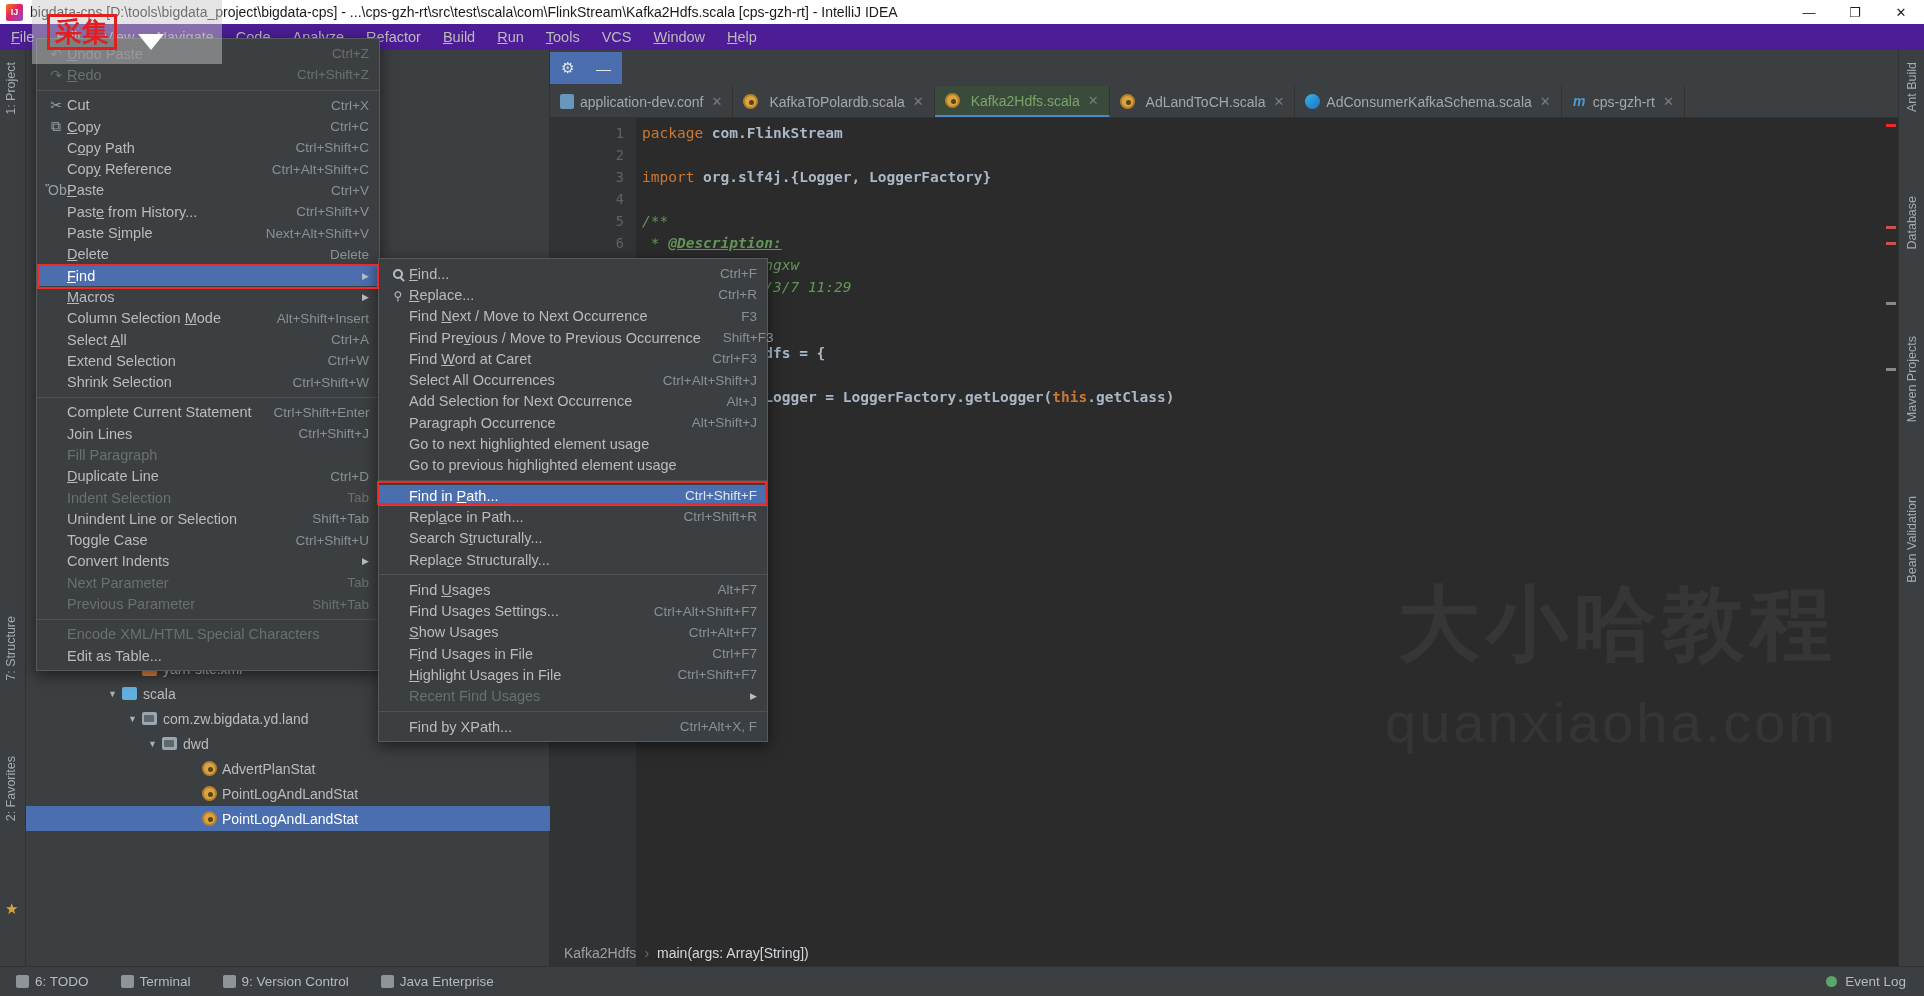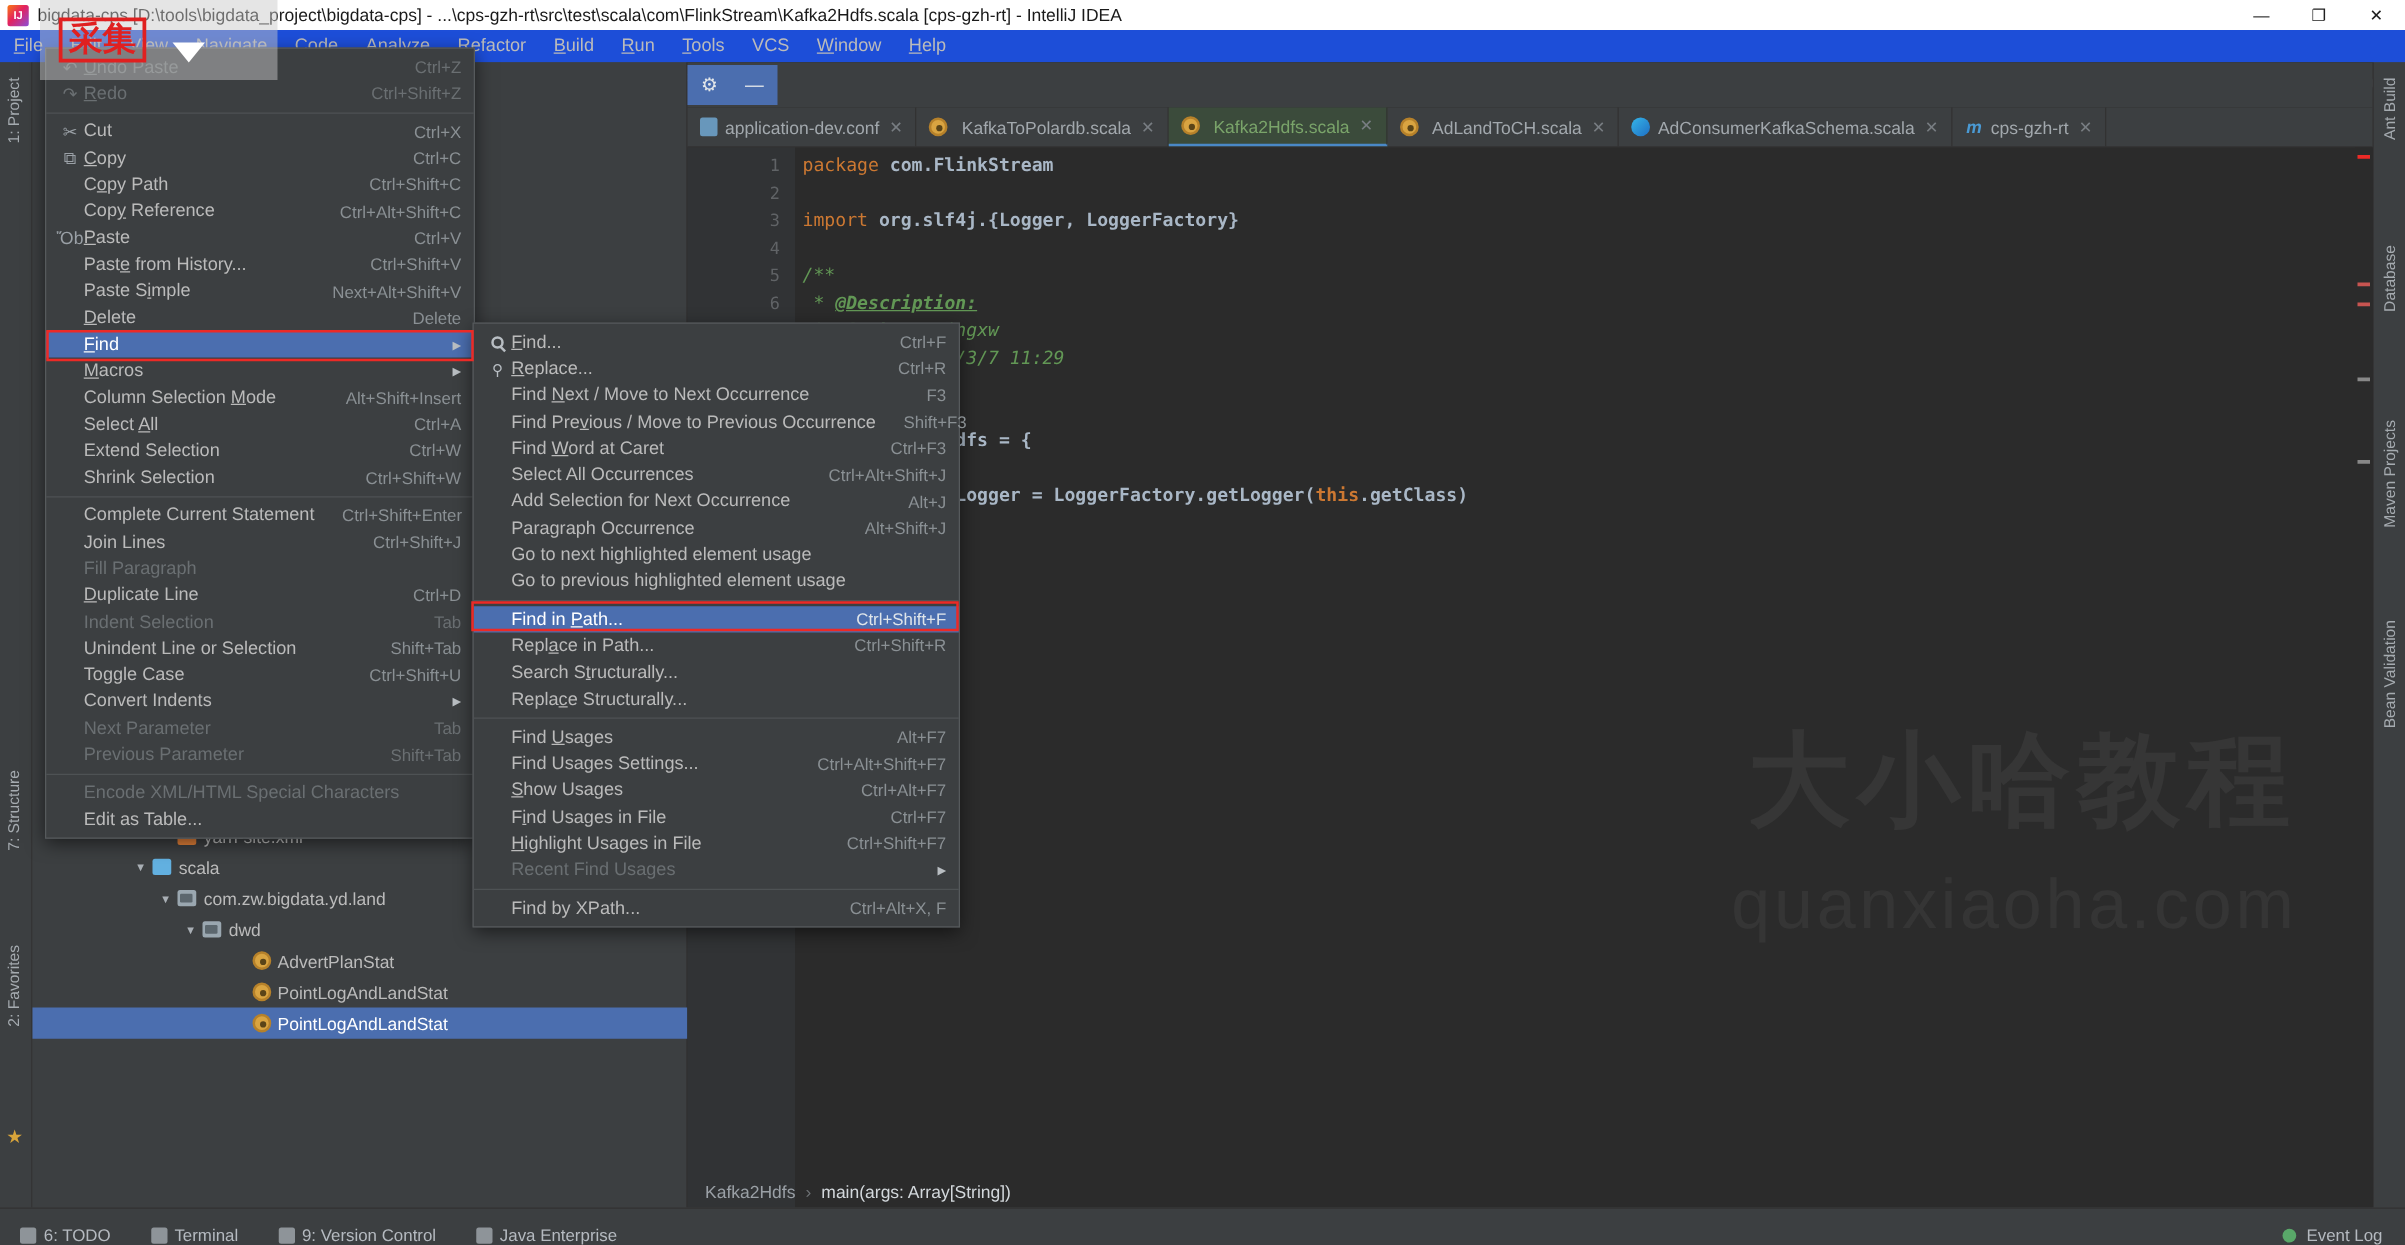--- a/index.html
+++ b/index.html
@@ -36,21 +36,21 @@
   }
   .titlebar .t-text { white-space: nowrap; overflow: hidden; }
   .win-buttons { position: absolute; right: 0; top: 0; height: 24px; display: flex; }
   .win-btn { width: 46px; height: 24px; display: flex; align-items: center; justify-content: center;
     font-size: 13px; color: #202020; }
   .win-btn.close-btn { color: #202020; }
 
   
   .menubar {
     position: absolute; left: 0; top: 24px; width: 1924px; height: 26px;
-    background: #1d4ed8;
+    background: #4c1d95;
     display: flex; align-items: center;
     font-size: 14.5px; color: #bbbbbb;
   }
   .menubar .mitem { padding: 2px 11px 3px 11px; white-space: nowrap; }
   .menubar .mitem u { text-decoration: underline; }
 
   
   .toolbar {
     position: absolute; left: 0; top: 50px; width: 1924px; height: 34px;
     background: #3c3f41;
@@ -215,21 +215,21 @@
     display: flex; align-items: center; font-size: 14px; color: #9aa0a6;
     padding-left: 14px; background: transparent;
   }
   .bottom-crumb .b-sep { margin: 0 8px; color: #6d7174; }
   .bottom-crumb .b-main { color: #d3d8dc; }
 
   
   .statusbar {
     position: absolute; left: 0; bottom: 0; width: 1924px; height: 30px;
     background: #3c3f41; border-top: 1px solid #323232;
-    display: flex; align-items: flex-end; font-size: 13.5px; color: #b5bac0;
+    display: flex; align-items: center; font-size: 13.5px; color: #b5bac0;
   }
   .statusbar .sitem { display: flex; align-items: center; gap: 6px; padding: 0 16px 0 0; margin-left: 16px; white-space: nowrap; }
   .statusbar .sq { display: inline-block; width: 13px; height: 13px; background: #8e9499; border-radius: 2px; }
   .statusbar .right { position: absolute; right: 18px; display: flex; align-items: center; gap: 8px; }
   .dot-green { display:inline-block; width:11px; height:11px; border-radius:50%; background:#59a869; }
 
   
   .menu-popup {
     position: absolute; background: #3c3f41;
     border: 1px solid #565a5c; box-shadow: 0 4px 14px rgba(0,0,0,0.55);

